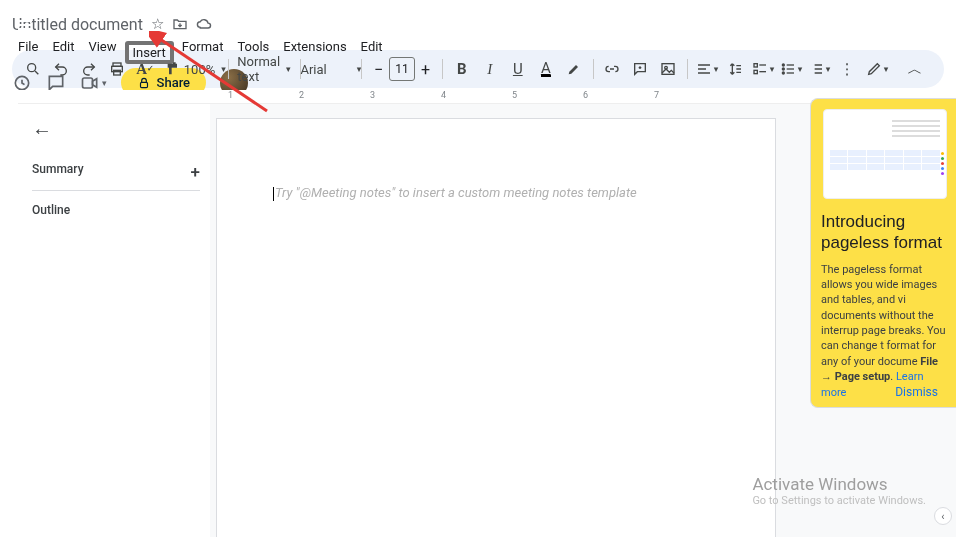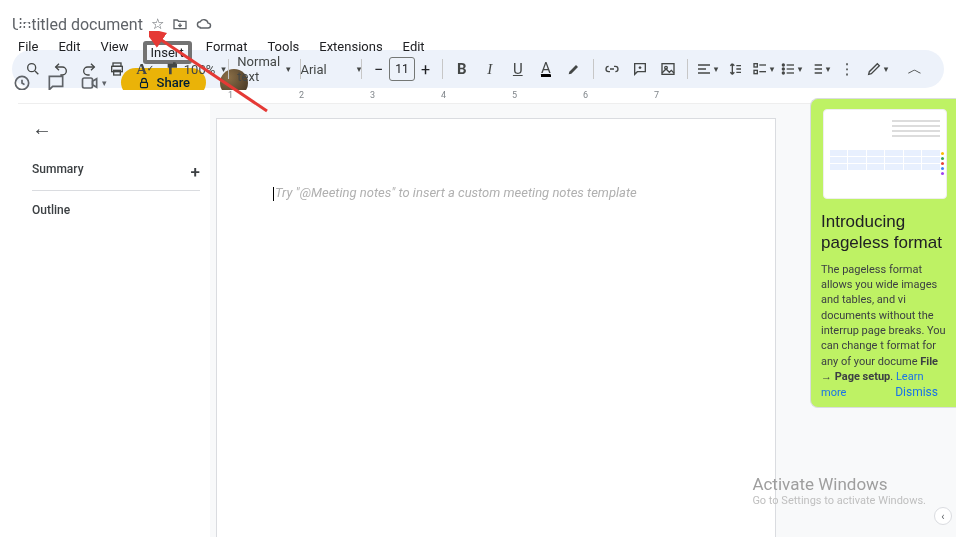--- a/index.html
+++ b/index.html
@@ -6,27 +6,27 @@
   body { width: 956px; height: 537px; background: #fff; overflow: hidden; position: relative; font-size: 13px; color: #202124; }
 
   
   .header { display: flex; align-items: flex-start; padding: 6px 12px 0 12px; height: 46px; gap: 8px; flex-direction: column; }
   .docs-logo { width: 26px; height: 34px; background:#4285f4; border-radius:3px; position:relative; display:flex; align-items:center; justify-content:center; }
   .docs-logo::before { content:""; width:14px; height:2px; background:#fff; position:absolute; top:10px; box-shadow:0 4px 0 #fff, 0 8px 0 #fff, 0 12px 0 #fff; }
   .title-block { flex:1; display:flex; flex-direction:column; }
   .title-row { display:flex; align-items:center; gap:8px; height:20px; }
   .doc-title { font-size:16px; color:#5f6368; }
   .title-icon { color:#5f6368; font-size:15px; cursor:pointer; }
-  .menubar { display:flex; gap:8px; height:20px; align-items:center; margin-top:2px; }
+  .menubar { display:flex; gap:2px; height:20px; align-items:center; margin-top:2px; }
   .menu-item { padding:2px 6px; font-size:13px; color:#202124; cursor:pointer; border-radius:3px; }
   .menu-item.highlight { border:4px solid #737373; padding:0 4px;margin-top:12px; }
 
   .header-right { display:flex; align-items:center; gap:14px; margin-top:4px; }
   .hdr-icon { color:#5f6368; font-size:18px; cursor:pointer; }
-  .share-btn { display:flex; align-items:center; gap:6px; background:#eab308; border-radius:18px; padding:7px 16px; font-size:13px; font-weight:500; color:#001d35; cursor:pointer; }
+  .share-btn { display:flex; align-items:center; gap:6px; background:#fde047; border-radius:18px; padding:7px 16px; font-size:13px; font-weight:500; color:#001d35; cursor:pointer; }
   .avatar { width:28px; height:28px; border-radius:50%; background:radial-gradient(circle at 30% 30%,#8b6f47,#3a2e1f); }
 
   
   .toolbar { margin:4px 12px 0 12px; background:#edf2fa; border-radius:22px; height:38px; display:flex; align-items:center; padding:0 8px; gap:2px; }
   .tb-btn { min-width:26px; height:26px; display:flex; align-items:center; justify-content:center; color:#444746; font-size:15px; cursor:pointer; border-radius:4px; }
   .tb-sep { width:1px; height:20px; background:#c7c7c7; margin:0 4px; }
   .zoom { font-size:13px; padding:0 4px; display:flex; align-items:center; gap:4px; }
   .style-sel { font-size:13px; padding:0 6px; display:flex; align-items:center; gap:4px; }
   .font-sel { font-size:13px; padding:0 6px; display:flex; align-items:center; gap:28px; }
   .fs-box { display:flex; align-items:center; gap:0; }
@@ -55,21 +55,21 @@
   .outline-title { font-weight:500; font-size:12px; margin-bottom:10px; }
   .outline-empty { font-style:italic; color:#80868b; font-size:11px; line-height:1.4; }
 
   
   .doc-wrap { flex:1; background:#f8f9fa; position:relative; overflow:hidden; padding:14px 0 0 6px; }
   .page { width:560px; min-height:760px; background:#fff; border:1px solid #dadce0; margin-left:0; padding:66px 56px; position:relative; }
   .placeholder { color:#b0b0b0; font-style:italic; font-size:13px; }
   .cursor { display:inline-block; width:1px; height:14px; background:#000; vertical-align:middle; margin-right:1px; }
 
   
-  .side-card { position:absolute; right:0; top:98px; width:146px; height:310px; background:#bef264; border:1px solid #dadce0; border-right:0; border-radius:8px 0 0 8px; padding:10px 8px 8px 10px; overflow:hidden; }
+  .side-card { position:absolute; right:0; top:98px; width:146px; height:310px; background:#fde047; border:1px solid #dadce0; border-right:0; border-radius:8px 0 0 8px; padding:10px 8px 8px 10px; overflow:hidden; }
   .card-thumb { width:124px; height:90px; background:#fff; border:1px solid #eee; border-radius:4px; margin:0 auto 12px auto; position:relative; overflow:hidden; }
   .thumb-lines { position:absolute; right:6px; top:10px; display:flex; flex-direction:column; gap:3px; }
   .thumb-lines span { width:48px; height:2px; background:#dcdcdc; }
   .thumb-table { position:absolute; left:6px; top:40px; right:6px; display:grid; grid-template-columns:repeat(6,1fr); gap:1px; }
   .thumb-table span { height:6px; background:#e8f0fe; }
   .thumb-dots { position:absolute; right:2px; top:42px; display:flex; flex-direction:column; gap:2px; }
   .thumb-dots i { width:3px; height:3px; border-radius:50%; }
   .card-title { font-family:"Google Sans",Arial; font-size:17px; color:#202124; margin-bottom:8px; line-height:1.25; }
   .card-body { font-size:11px; color:#3c4043; line-height:1.4; }
   .card-link { color:#1a73e8; cursor:pointer; }

